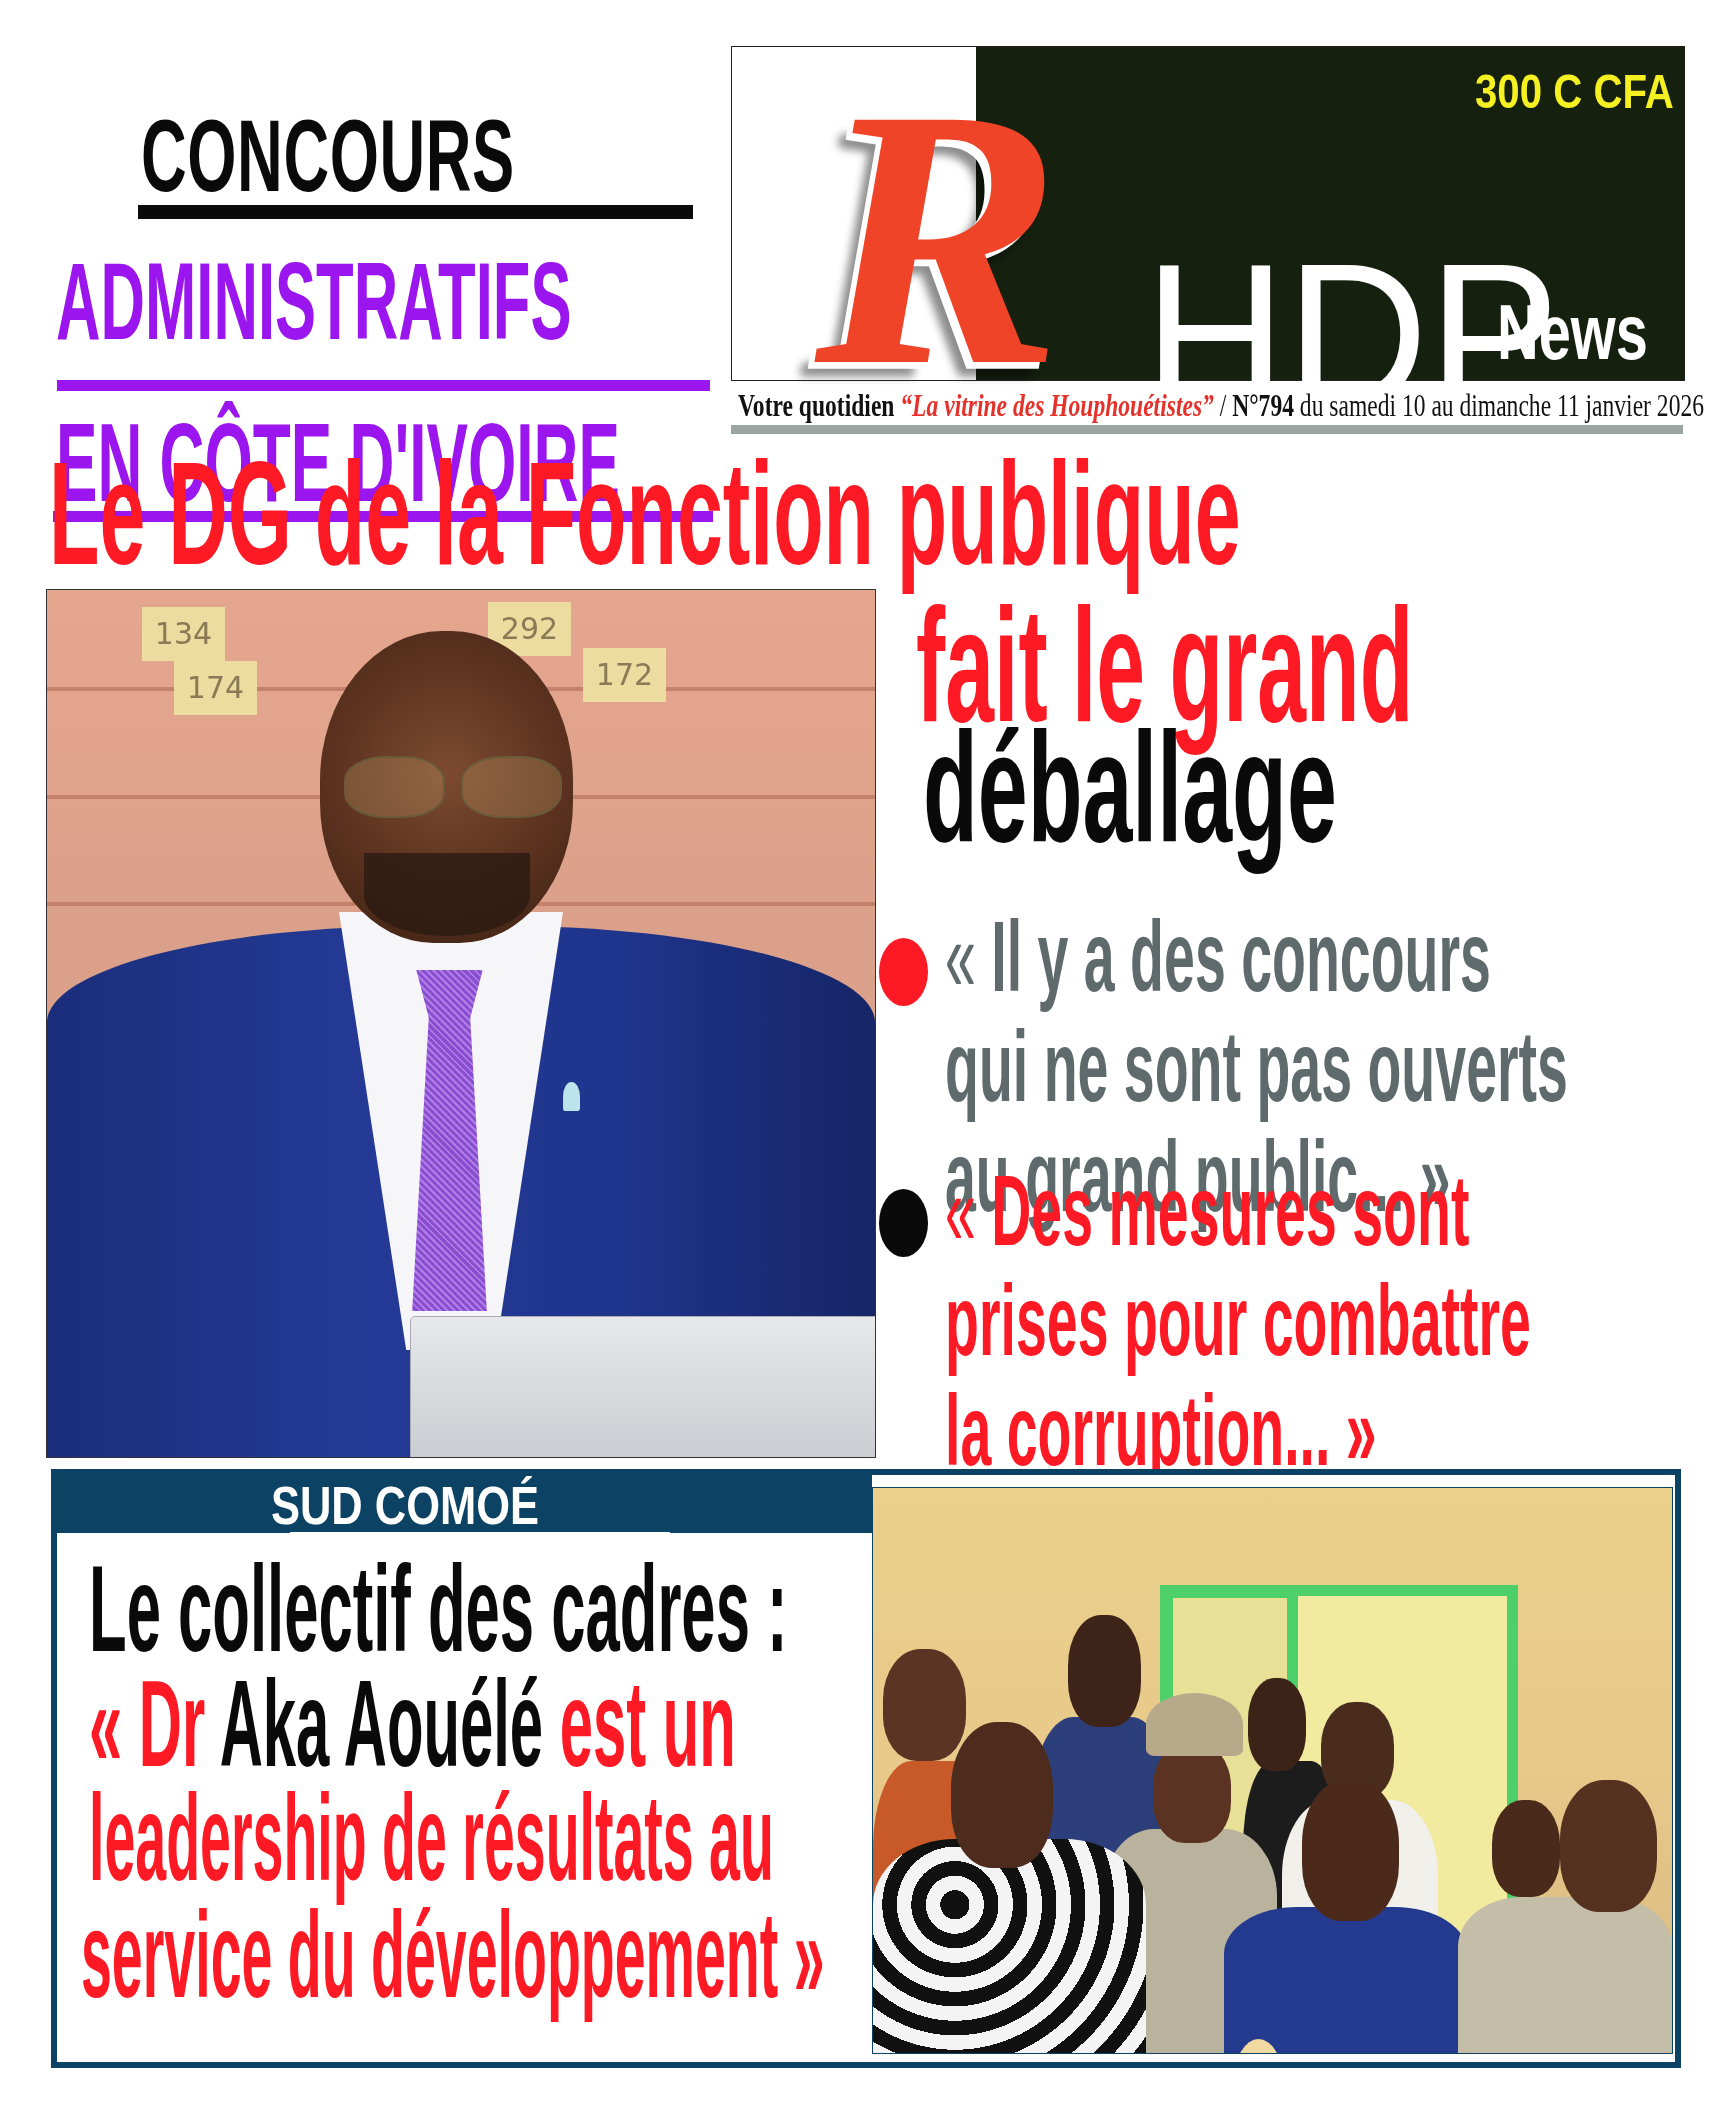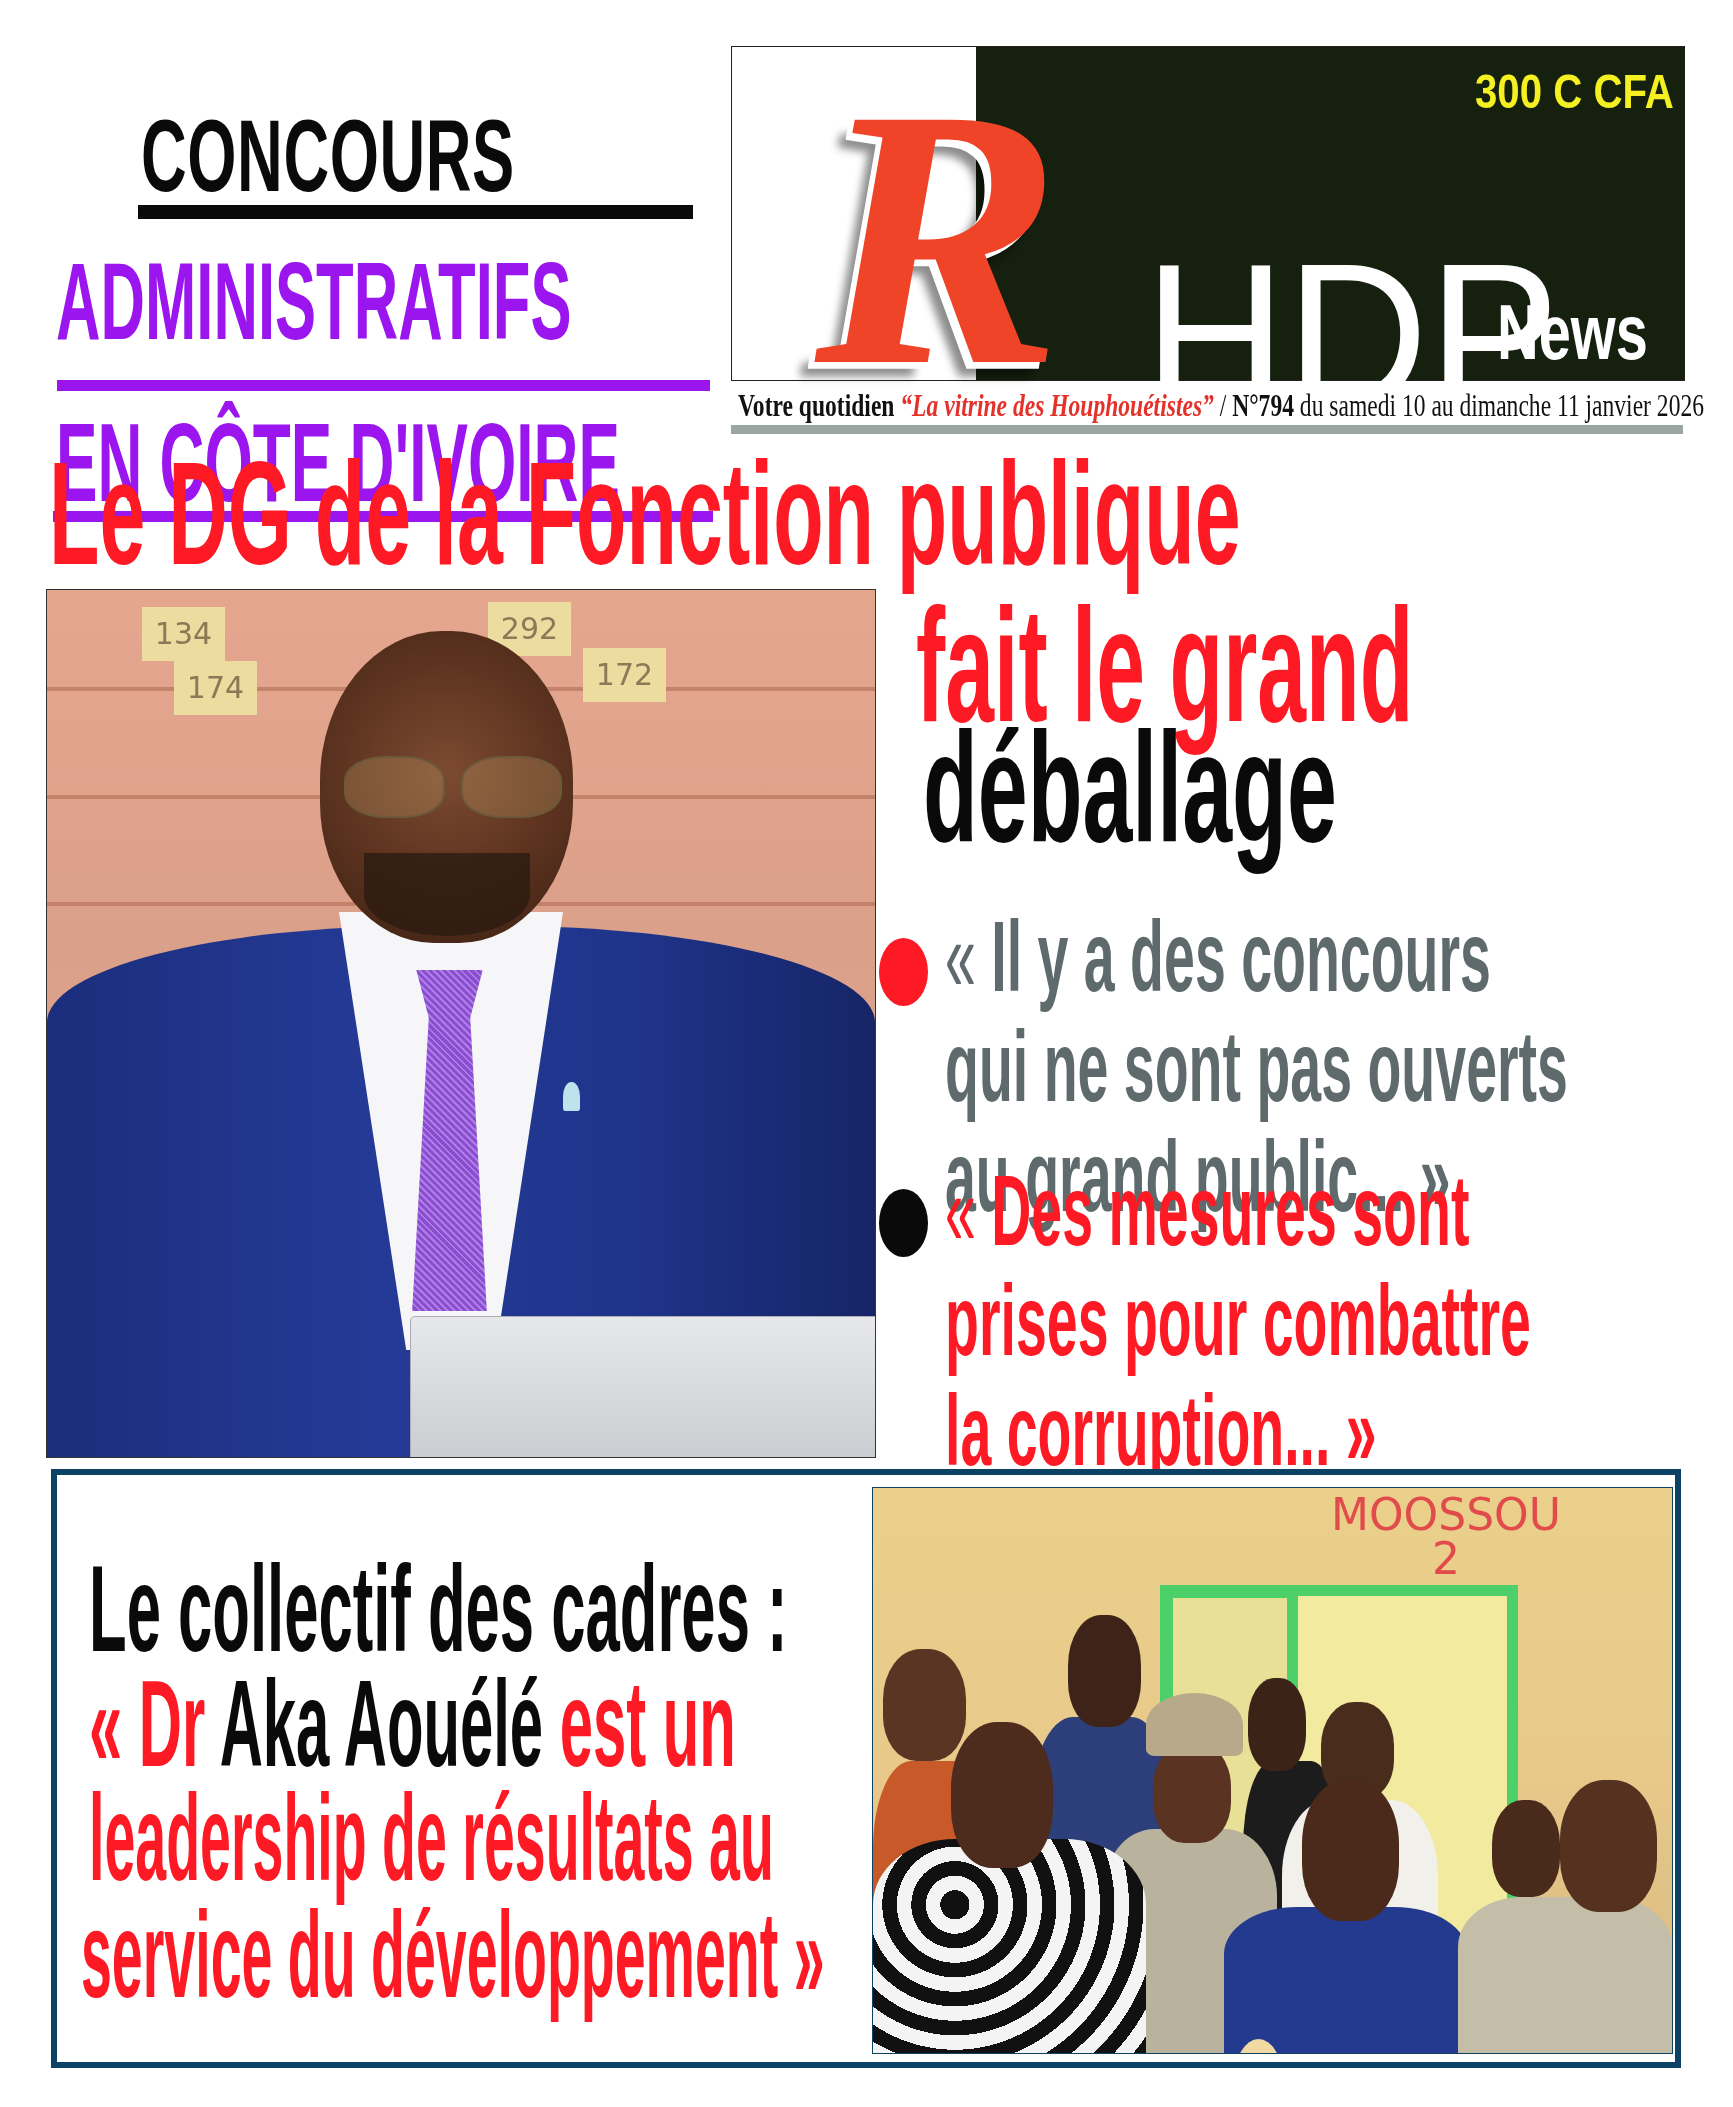--- a/index.html
+++ b/index.html
@@ -119,30 +119,32 @@
   <div>au grand public... »</div>
 </div>
 <div class="dot" id="b2-dot"></div>
 <div class="bq" id="b2">
   <div><span class="q">« </span><span>Des mesures sont</span></div>
   <div>prises pour combattre</div>
   <div>la corruption... »</div>
 </div>
 
 <div class="abs" id="bottom-box">
+  <div class="abs" id="kicker-bar">
+    <div class="abs cond" id="kicker">SUD COMOÉ</div>
+    <div class="abs" id="kicker-ul"></div>
+  </div>
   <div class="abs cond" id="sub-1">Le collectif des cadres :</div>
   <div class="abs cond" id="sub-2"><span>« </span><span>Dr </span><span class="blk">Aka Aouélé </span><span>est un</span></div>
   <div class="abs cond" id="sub-3">leadership de résultats au</div>
   <div class="abs cond" id="sub-4">service du développement »</div>
 
   <div class="abs" id="sub-photo">
     <div class="abs" id="door"></div>
     <div class="abs" id="door2"></div>
-    <div class="abs" id="wall-text" style="white-space:pre">MOOSSOU
-2</div>
 
     <div class="body" style="left:0;top:273px;width:127px;height:292px;background:#c85a2a"></div>
     <div class="person" style="left:9.7px;top:161px;width:83px;height:112px;background:#5a3524"></div>
     <div class="body" style="left:156px;top:229px;width:146px;height:341px;background:#2d3f7a"></div>
     <div class="person" style="left:195px;top:127px;width:73px;height:112px;background:#3e2418"></div>
     <div class="body" style="left:370px;top:273px;width:97px;height:292px;background:#1c1c1c"></div>
     <div class="person" style="left:375px;top:190px;width:58px;height:93px;background:#3b2317"></div>
     <div class="body" style="left:409px;top:312px;width:156px;height:253px;background:#f2f0ea"></div>
     <div class="person" style="left:448px;top:214px;width:73px;height:97px;background:#4a2c1d"></div>
 

